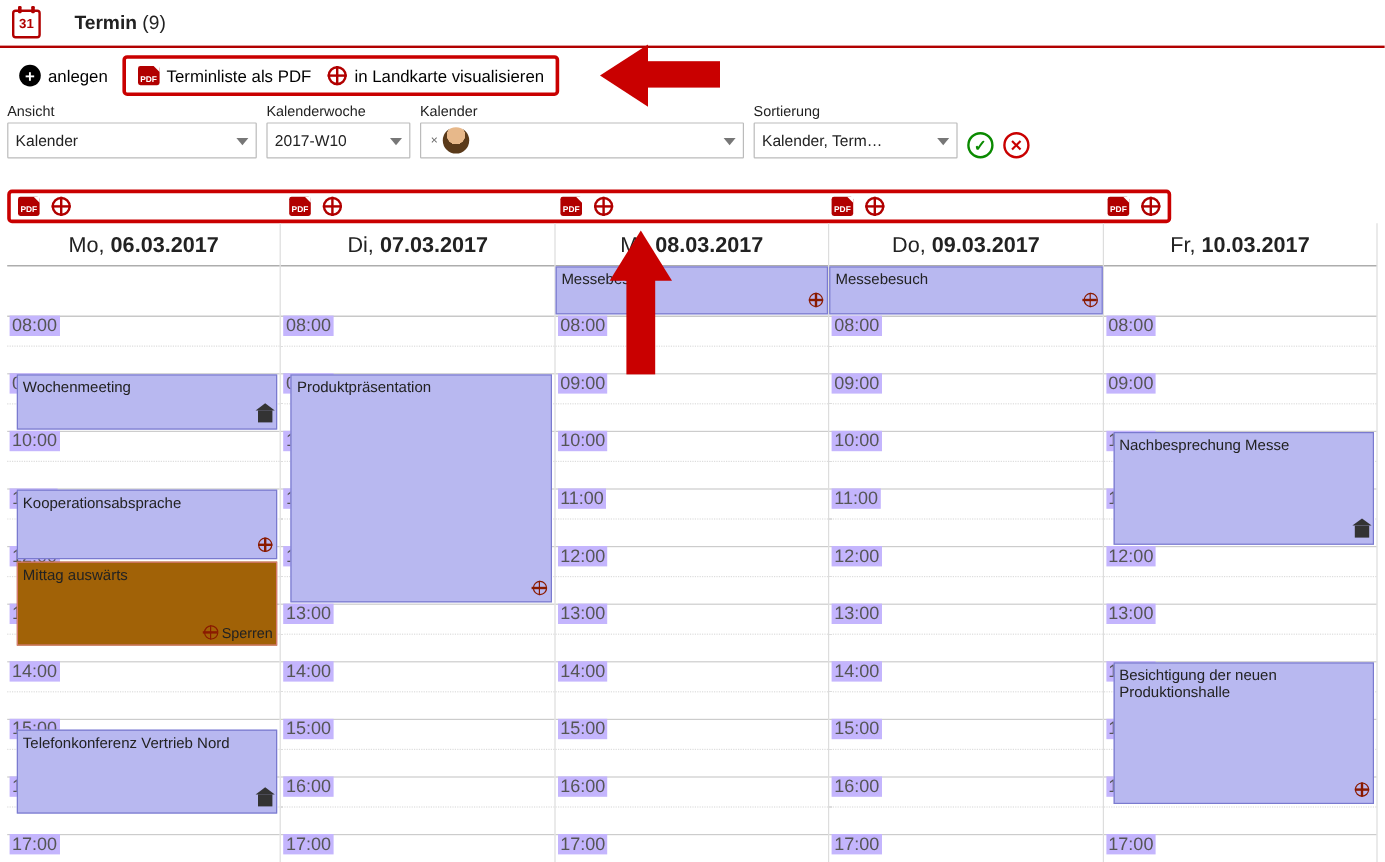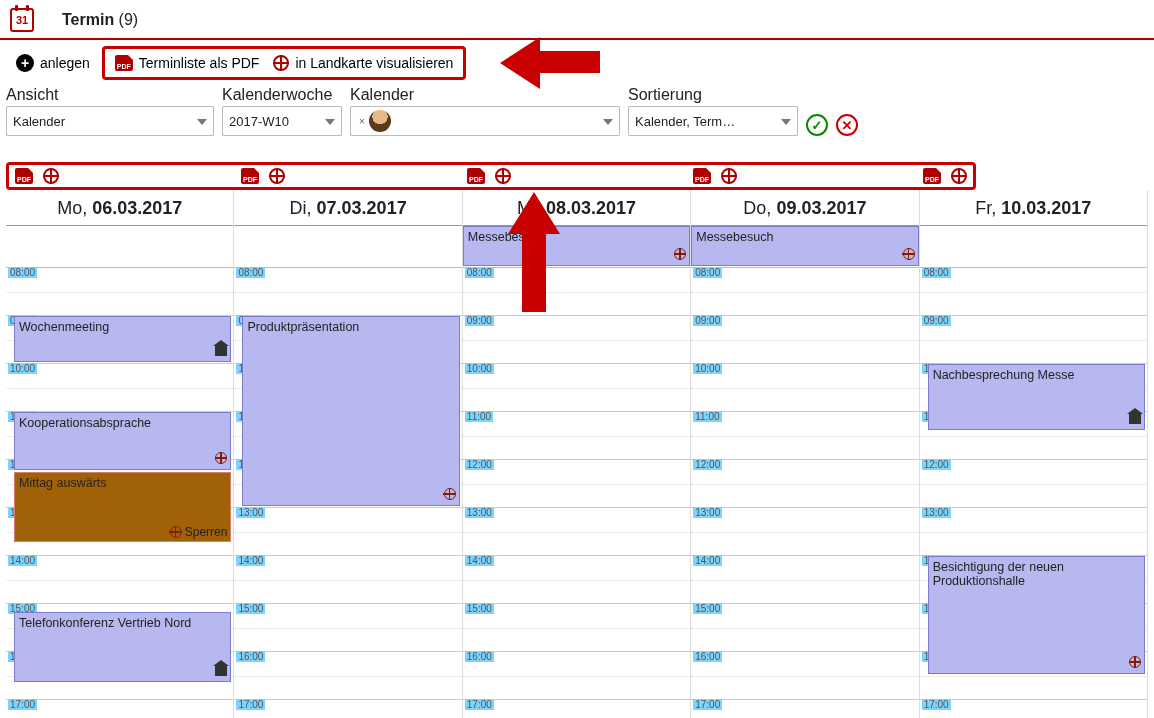--- a/index.html
+++ b/index.html
@@ -23,21 +23,21 @@
   .hl{border:3px solid #c90000;border-radius:4px;padding:2px 4px;display:inline-flex;align-items:center;gap:2px}
   
   .arrow-r{position:absolute;left:500px;top:-6px;width:100px;height:50px}
   .arrow-r .shaft{position:absolute;top:17px;right:0;width:60px;height:22px;background:#c90000}
   .arrow-r .head{position:absolute;top:3px;left:0;width:0;height:0;border-top:26px solid transparent;border-bottom:26px solid transparent;border-right:40px solid #c90000}
   .arrow-up{position:absolute;left:508px;top:192px;width:50px;height:120px;z-index:50}
   .arrow-up .shaft{position:absolute;bottom:0;left:14px;width:24px;height:80px;background:#c90000}
   .arrow-up .head{position:absolute;top:0;left:0;width:0;height:0;border-left:26px solid transparent;border-right:26px solid transparent;border-bottom:42px solid #c90000}
   
   .filters{display:flex;align-items:flex-end;gap:8px;padding:2px 6px 6px}
-  .fcol label{font-size:16px;display:block;margin-bottom:2px}
+  .fcol label{font-size:12px;display:block;margin-bottom:2px}
   .sel{border:1px solid #bbb;padding:4px 22px 4px 6px;font-size:13px;height:30px;display:flex;align-items:center;position:relative;background:#fff;border-radius:1px}
   .sel::after{content:"";position:absolute;right:6px;top:12px;border-left:5px solid transparent;border-right:5px solid transparent;border-top:6px solid #777}
   .sel.ansicht{width:208px}
   .sel.woche{width:120px}
   .sel.kal{width:270px;display:flex;align-items:center;gap:4px}
   .sel.sort{width:170px}
   .avatar{width:22px;height:22px;border-radius:50%;background:radial-gradient(circle at 50% 30%,#e7b88a 0 40%,#5a3a1a 41% 100%);display:inline-block}
   .close-x{font-size:10px;color:#666;margin-left:2px}
   .ok{width:22px;height:22px;border:2px solid #0a8a00;border-radius:50%;display:inline-flex;align-items:center;justify-content:center;color:#0a8a00;font-weight:bold}
   .cancel{width:22px;height:22px;border:2px solid #c90000;border-radius:50%;display:inline-flex;align-items:center;justify-content:center;color:#c90000;font-weight:bold}
@@ -46,32 +46,32 @@
   .daystrip .dcell{flex:1;display:flex;align-items:center;gap:10px;padding:3px 6px}
   
   .grid{display:flex;margin:0 6px;width:1142px;position:relative}
   .col{flex:1;min-width:0;border-right:1px solid #ddd;position:relative}
   .dayhead{text-align:center;font-size:18px;padding:8px 0 6px;border-bottom:1px solid #999}
   .dayhead .dow{font-weight:normal}
   .allday{height:42px;border-bottom:1px solid #bbb;position:relative;padding:1px}
   .hours{position:relative;height:480px}
   .hour{height:48px;border-bottom:1px solid #ccc;position:relative}
   .hour::after{content:"";position:absolute;top:24px;left:0;right:0;border-bottom:1px dotted #ddd}
-  .hlabel{position:absolute;left:2px;top:-1px;font-size:10px;color:#555;background:#7dd3fc;padding:0 2px}
+  .hlabel{position:absolute;left:2px;top:-1px;font-size:15px;color:#555;background:#c4b5fd;padding:0 2px}
   
   .ev{position:absolute;left:8px;right:2px;background:#b8b8f0;border:1px solid #7a7acf;font-size:12.5px;padding:3px 4px;overflow:hidden}
   .ev.red{background:#a16207;border-color:#d67a72}
   .ev .corner{position:absolute;bottom:2px;right:3px;font-size:12px}
   .home-ic{width:12px;height:10px;display:inline-block;background:#333;position:relative}
   .home-ic::before{content:"";position:absolute;top:-6px;left:-2px;border-left:8px solid transparent;border-right:8px solid transparent;border-bottom:6px solid #333}
   .tiny-globe{width:12px;height:12px;border:1.5px solid #8a1a00;border-radius:50%;display:inline-block;position:relative}
   .tiny-globe::before{content:"";position:absolute;top:-1.5px;left:4px;width:1.5px;height:12px;background:#8a1a00}
   .tiny-globe::after{content:"";position:absolute;left:-1.5px;top:4px;height:1.5px;width:12px;background:#8a1a00}
   .ev.allday-ev{position:absolute;left:0;right:0;top:0;height:40px}
-  .lock-lbl{position:absolute;bottom:2px;right:3px;font-size:12px;display:flex;align-items:center;gap:3px}
+  .lock-lbl{position:absolute;bottom:2px;right:3px;font-size:12px;display:flex;gap:3px}
 </style>
 </head>
 <body>
 
 <div class="titlebar">
   <span class="cal-icon">31</span>
   <h1>
     <span>Termin</span>
     <span class="count">(9)</span>
   </h1>
@@ -345,17 +345,17 @@
         </div>
       <div class="hour">
           <span class="hlabel">15:00</span>
         </div>
       <div class="hour">
           <span class="hlabel">16:00</span>
         </div>
       <div class="hour">
           <span class="hlabel">17:00</span>
         </div>
-      <div class="ev" style="top:96px;height:66px"><span>Nachbesprechung Messe</span><span class="corner"><span class="home-ic"></span></span></div>
+      <div class="ev" style="top:96px;height:94px"><span>Nachbesprechung Messe</span><span class="corner"><span class="home-ic"></span></span></div>
       <div class="ev" style="top:288px;height:118px"><span>Besichtigung der neuen Produktionshalle</span><span class="corner"><span class="tiny-globe"></span></span></div>
     </div>
   </div>
 </div>
 
 </body></html>

